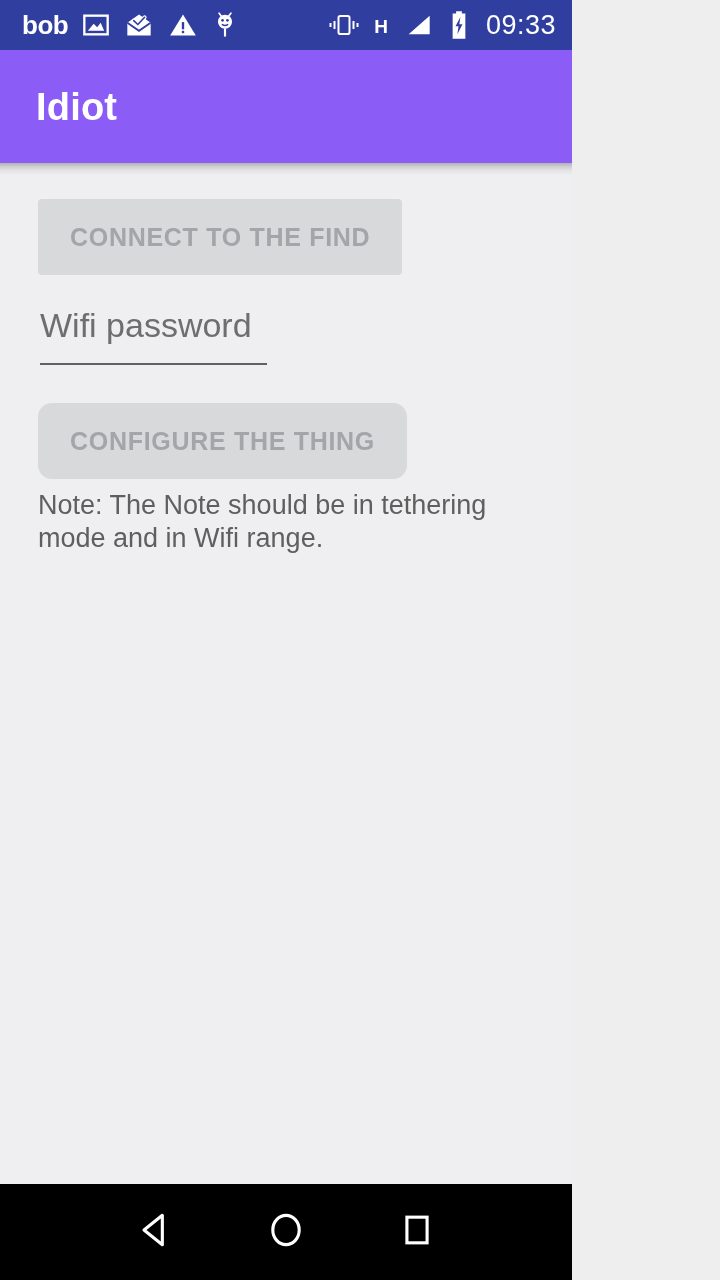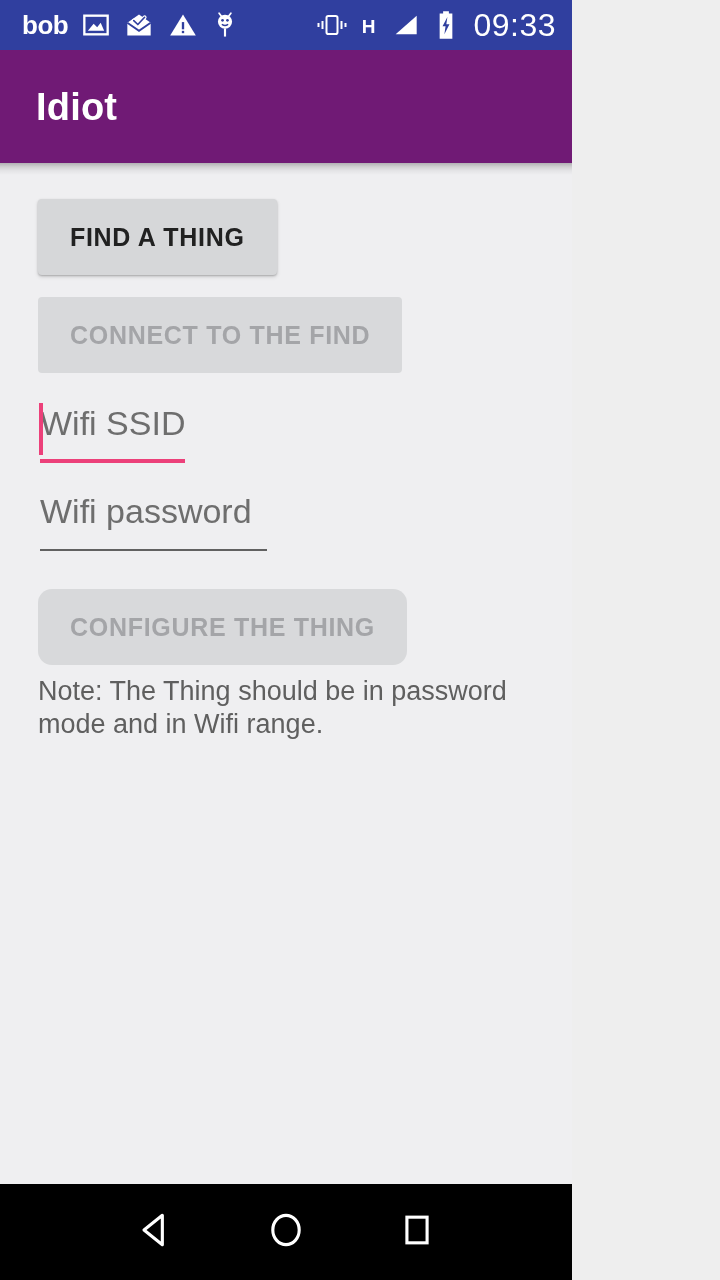--- a/index.html
+++ b/index.html
@@ -45,39 +45,39 @@
     letter-spacing: -0.5px;
     line-height: 1;
   }
   .status-icon {
     display: inline-flex;
     align-items: center;
     justify-content: center;
     height: 32px;
   }
   .clock {
-    font-size: 32px;
+    font-size: 27px;
     font-weight: normal;
     letter-spacing: 0.5px;
     line-height: 1;
     margin-left: 3px;
   }
   .net-type {
     font-size: 19px;
     font-weight: bold;
     line-height: 1;
     align-self: flex-start;
     margin-top: 8px;
   }
 
   
   .action-bar {
     height: 113px;
     flex: 0 0 113px;
-    background: #701a75;
+    background: #8b5cf6;
     display: flex;
     align-items: center;
     padding-left: 36px;
     position: relative;
   }
   .action-bar::after {
     content: "";
     position: absolute;
     left: 0; right: 0;
     top: 100%;
@@ -281,38 +281,32 @@
       <span class="clock">09:33</span>
     </div>
   </div>
 
   <div class="action-bar">
     <span class="app-title">Idiot</span>
   </div>
 
   <div class="content">
 
-    <button id="btn-find" class="mbtn enabled">FIND A THING</button>
 
     <button id="btn-connect" class="mbtn disabled" disabled="">CONNECT TO THE FIND</button>
 
-    <div id="field-ssid" class="field focused">
-      <span class="caret"></span>
-      <span class="hint">Wifi SSID</span>
-      <span class="underline"></span>
-    </div>
 
     <div id="field-password" class="field">
       <span class="hint">Wifi password</span>
       <span class="underline"></span>
     </div>
 
     <button id="btn-configure" class="mbtn disabled" disabled="">CONFIGURE THE THING</button>
 
-    <p class="note">Note: The Thing should be in password mode and in Wifi range.</p>
+    <p class="note">Note: The Note should be in tethering mode and in Wifi range.</p>
   </div>
 
   <div class="nav-bar">
     <div class="nav-btn">
       <span>
         <svg width="44" height="44" viewBox="0 0 24 24">
           <path d="M16 4 L6 12 L16 20 Z" fill="none" stroke="#fff" stroke-width="1.7" stroke-linejoin="round"></path>
         </svg>
       </span>
     </div>

